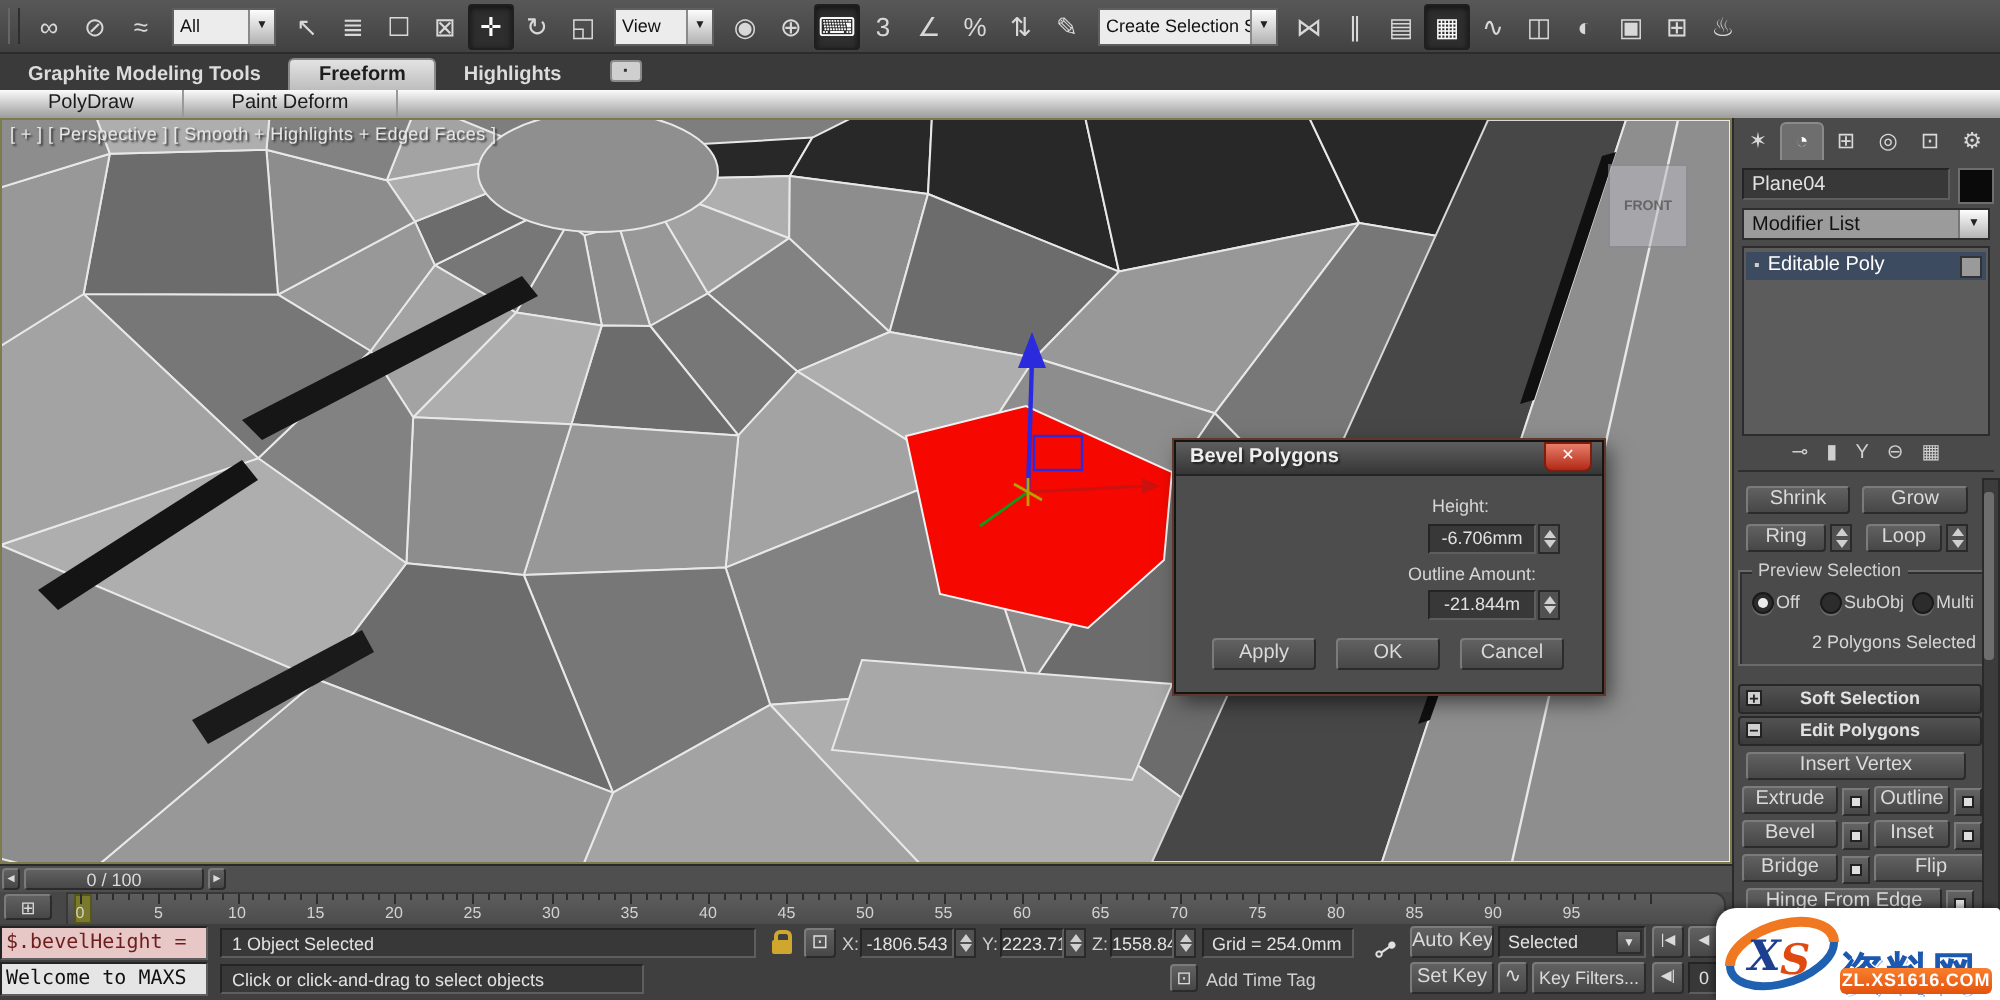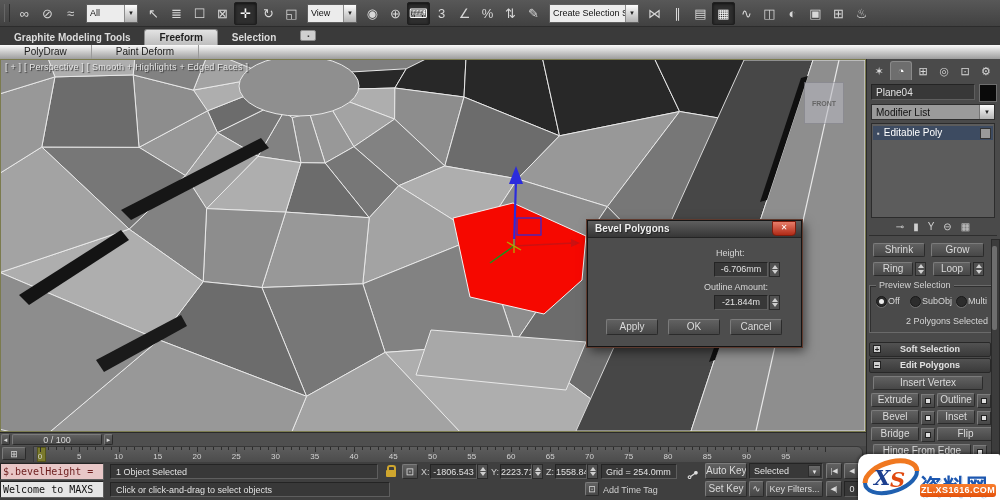--- a/index.html
+++ b/index.html
@@ -131,21 +131,21 @@
     <div class="tb-icon">◫</div>
     <div class="tb-icon">◐</div>
     <div class="tb-icon">▣</div>
     <div class="tb-icon">⊞</div>
     <div class="tb-icon">♨</div>
   </div>
 
 <div id="ribbon-tabs" class="abs">
   <div class="rtab">Graphite Modeling Tools</div>
   <div class="rtab active">Freeform</div>
-  <div class="rtab">Selection</div>
+  <div class="rtab">Highlights</div>
   <div style="width:14px;height:9px;background:#cfcfcf;border-radius:2px;margin:0 0 4px 10px;border:1px solid #8a8a8a;
        display:flex;align-items:center;justify-content:center;font-size:6px;color:#333">▪</div>
 </div>
 <div id="ribbon-sub" class="abs">
   <div class="stab">PolyDraw</div>
   <div class="stab">Paint Deform</div>
 </div>
 
 <div id="viewport" class="abs">
   <svg id="mesh" width="864" height="371" style="background: rgb(126, 126, 126);">
@@ -472,21 +472,21 @@
       <div class="tick" style="left: 791px; height: 5px;"></div>
       <div class="tlab" style="left: 830px; margin-top: 24px;">100</div>
     </div>
 </div>
 
 <div id="statusbar" class="abs">
   <div class="fld mono" style="left:0;top:1px;width:104px;height:17px;background:#e8c7c7;color:#6e1e1e;line-height:16px;padding-left:2px;font-size:10px">$.bevelHeight =</div>
   <div class="fld mono" style="left:0;top:19px;width:104px;height:17px;background:#e5e5e5;color:#111;line-height:16px;padding-left:2px;font-size:10px">Welcome to MAXS</div>
 
   <div class="fld" style="left:110px;top:2px;width:268px;height:15px;line-height:14px;padding-left:5px">1 Object Selected</div>
-  <div class="fld" style="left:110px;top:20px;width:280px;height:15px;line-height:14px;padding-left:5px">Click or click-and-drag to select objects</div>
+  <div class="fld" style="left:110px;top:20px;width:212px;height:15px;line-height:14px;padding-left:5px">Click or click-and-drag to select objects</div>
 
   <span class="lock" style="left:386px;top:8px"></span>
   <div class="btn" style="left:402px;top:2px;width:16px;height:15px;font-size:10px;line-height:13px">⊡</div>
 
   <span class="srow-lbl" style="left:421px;top:5px">X:</span>
   <div class="fld" style="left:430px;top:2px;width:47px;height:15px;line-height:14px;text-align:center">-1806.543</div>
   <div class="sp" style="left:477px;top:2px;height:15px">
       <i class="u"></i>
       <i class="d"></i>
     </div>

